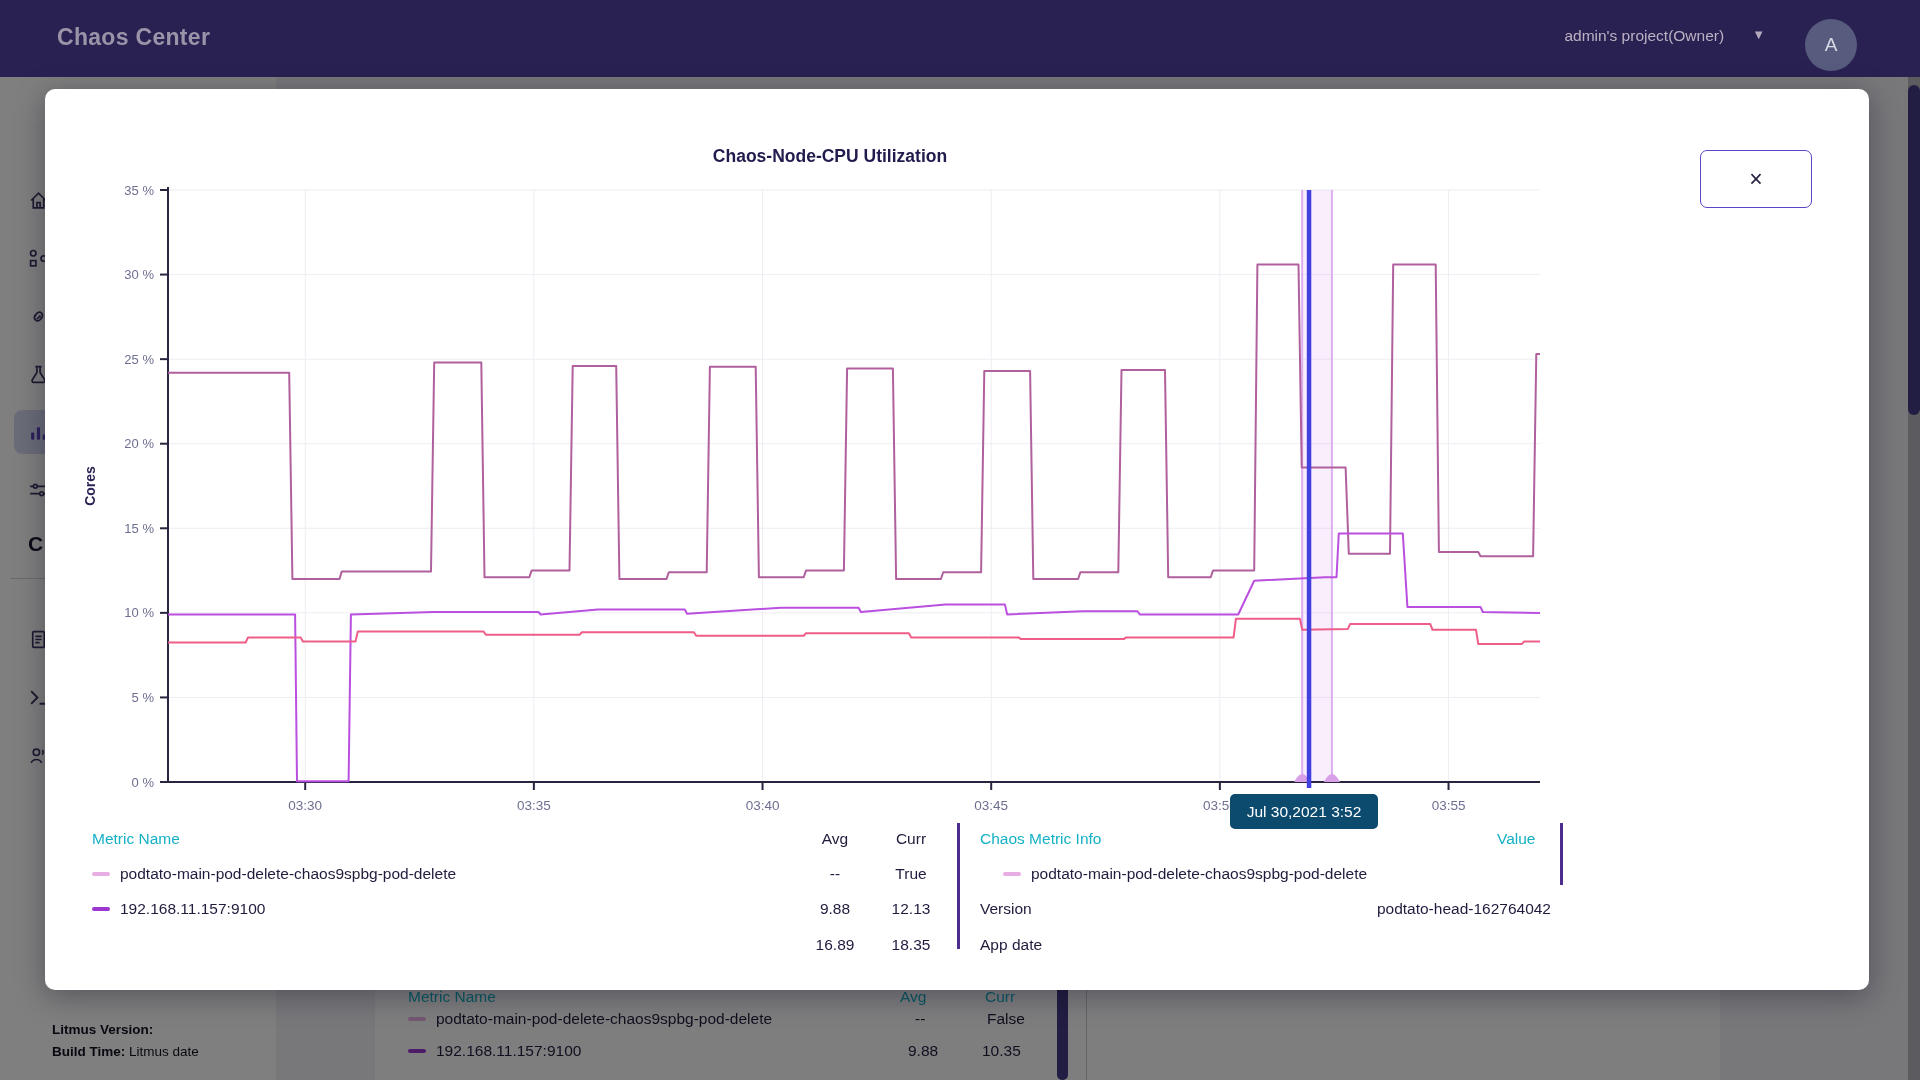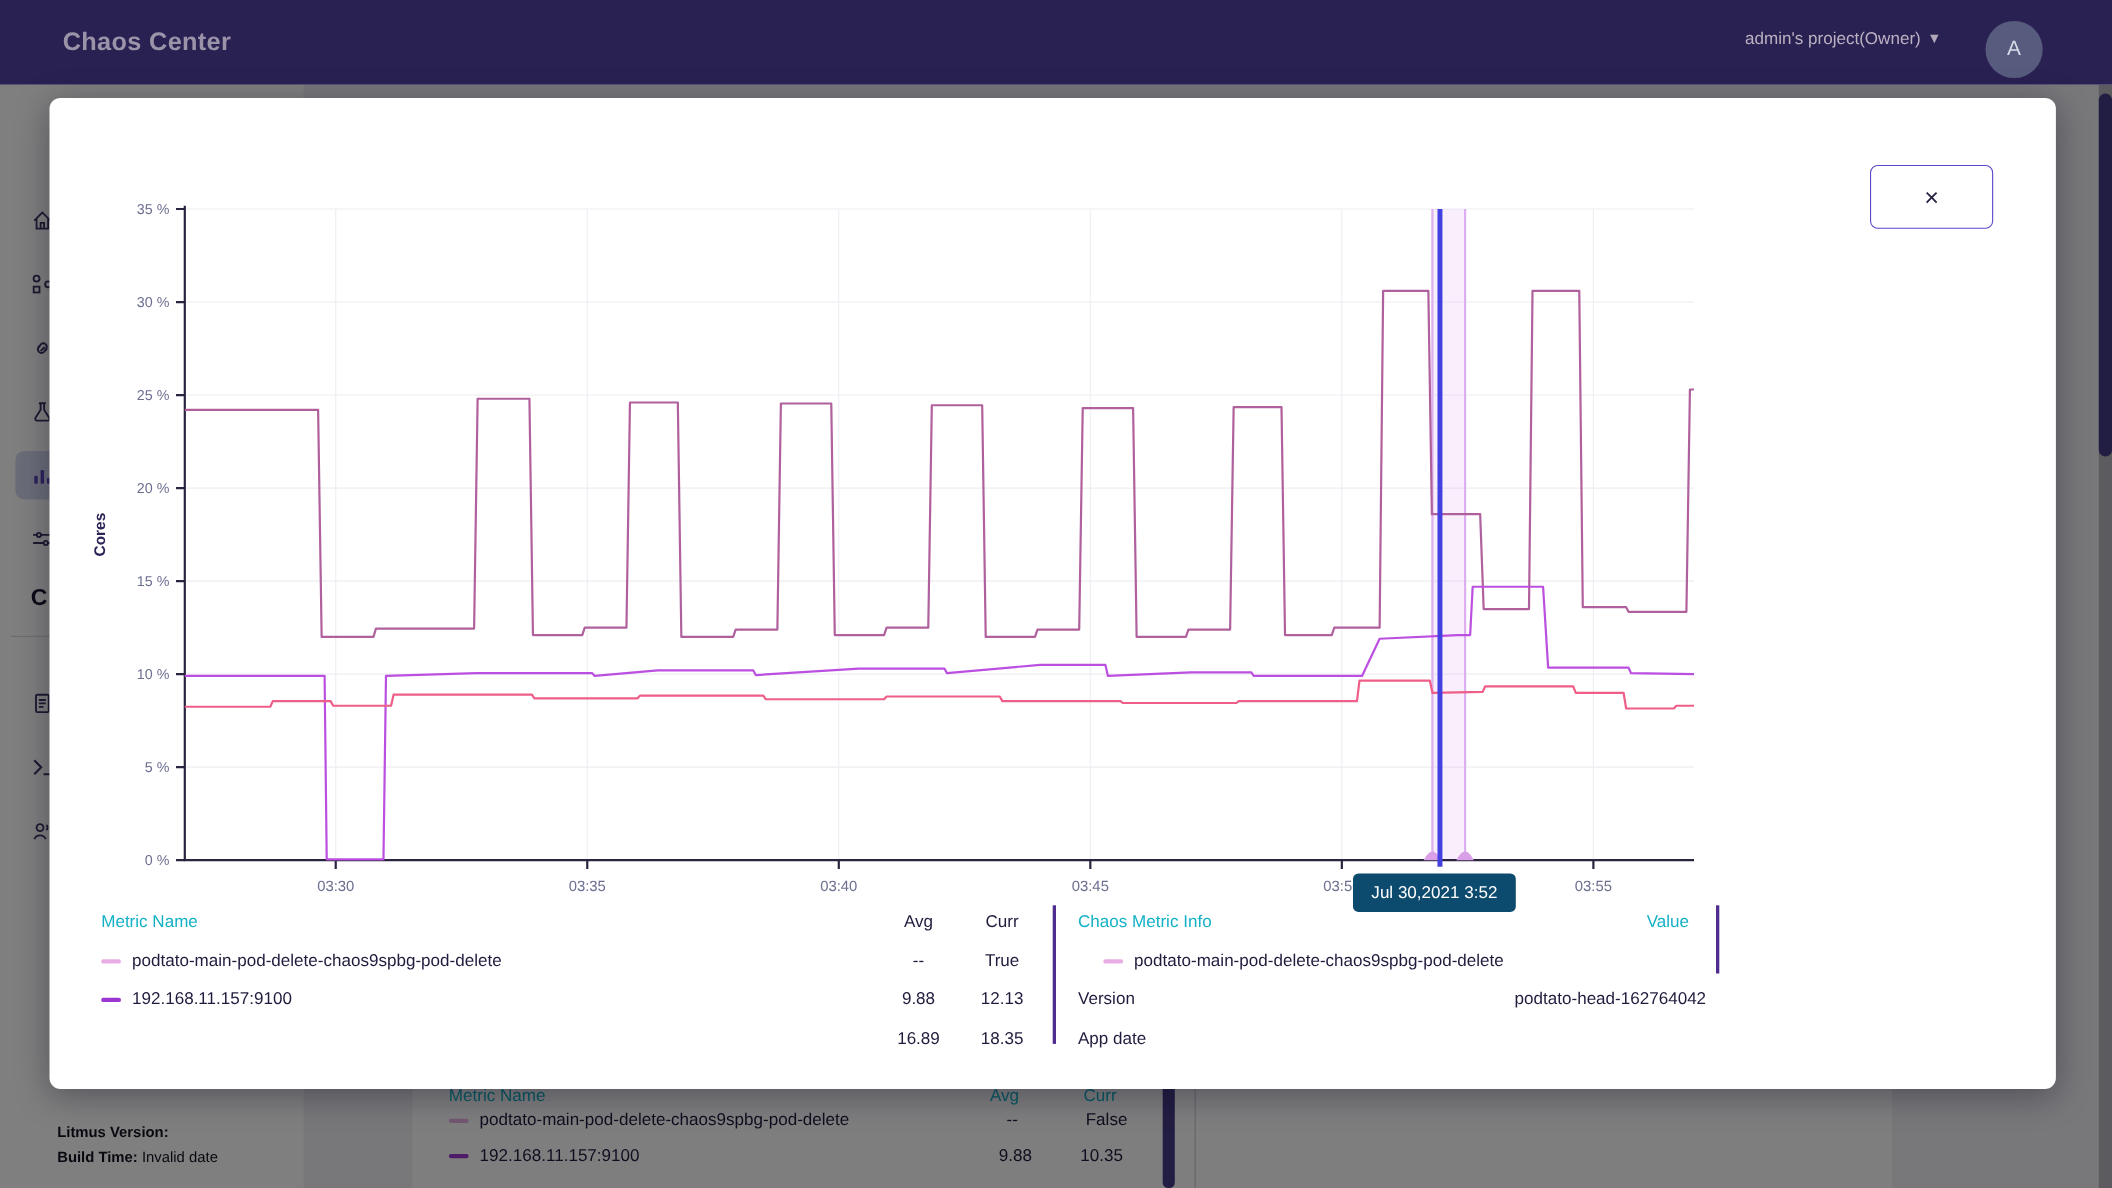--- a/index.html
+++ b/index.html
@@ -5,21 +5,21 @@
   * { margin:0; padding:0; box-sizing:border-box; }
   html,body { width:1920px; height:1080px; overflow:hidden;
     font-family:"Liberation Sans", sans-serif; background:#efeef3; }
 
   
   .header { position:absolute; left:0; top:0; width:1920px; height:77px;
     background:#2a2153; z-index:60; }
   .app-title { position:absolute; left:57px; top:24px; font-size:23px; font-weight:bold;
     color:#9b94a9; letter-spacing:.3px; }
   .proj-wrap { position:absolute; right:155px; top:27px; display:flex; 
-    gap:6px; color:#bcb1c2; font-size:15.5px; cursor:pointer;margin-left:39px; }
+    gap:28px; color:#bcb1c2; font-size:15.5px; cursor:pointer;margin-left:39px; }
   .chev { font-size:13px; color:#b3a8bb; }
   .avatar { position:absolute; left:1805px; top:19px; width:52px; height:52px; border-radius:50%;
     background:#575b7d; color:#d7dae6; font-size:19px; display:flex; align-items:center;
     justify-content:center; cursor:pointer; }
 
   
   .page { position:absolute; left:0; top:77px; width:1920px; height:1003px; background:#f0eff4; }
   .sidebar { position:absolute; left:0; top:0; width:276px; height:1003px; background:#ffffff; }
   .side-item { position:absolute; left:14px; width:248px; height:44px; border-radius:8px;
     display:flex; align-items:center; padding-left:14px; color:#3b3563; }
@@ -115,21 +115,21 @@
       </div>
     <div class="side-item" style="top:656px">
       <svg viewBox="0 0 20 20" fill="none" stroke="currentColor" stroke-width="1.6">
           <circle cx="8" cy="7" r="3"></circle>
           <path d="M3 17 a5.5 5.5 0 0 1 10 0 M13.5 4.8 a3 3 0 0 1 0 4.4"></path>
         </svg>
       </div>
     <div class="version-box">
       <b>Litmus Version:</b>
       <span><b style="display:inline">Build Time:</b>
-      <span>Invalid date</span></span>
+      <span>Litmus date</span></span>
     </div>
   </aside>
 
   <div class="bgcard">
     <div class="bg-h" style="left:33px">Metric Name</div>
     <div class="bg-h" style="left:525px">Avg</div>
     <div class="bg-h" style="left:610px">Curr</div>
     <div class="bg-row" style="left:33px; top:73px; width:470px">
       <span class="swatch" style="background: rgb(232, 174, 228);"></span>
       <span>podtato-main-pod-delete-chaos9spbg-pod-delete</span>
@@ -155,20 +155,21 @@
 <header class="header">
   <div class="app-title">Chaos Center</div>
   <div class="proj-wrap">
     <span>admin's project(Owner)</span>
     <span class="chev">▼</span>
   </div>
   <div class="avatar">A</div>
 </header>
 
 <div class="modal">
+  <div class="chart-title">Chaos-Node-CPU Utilization</div>
   <button class="close-btn">×</button>
 
   <svg id="chart-svg" viewBox="0 0 1824 750">
       <line x1="123" y1="608.4285714285714" x2="1495" y2="608.4285714285714" stroke="#ededf3" stroke-width="1"></line>
       <line x1="123" y1="523.8571428571429" x2="1495" y2="523.8571428571429" stroke="#ededf3" stroke-width="1"></line>
       <line x1="123" y1="439.28571428571433" x2="1495" y2="439.28571428571433" stroke="#ededf3" stroke-width="1"></line>
       <line x1="123" y1="354.7142857142857" x2="1495" y2="354.7142857142857" stroke="#ededf3" stroke-width="1"></line>
       <line x1="123" y1="270.1428571428571" x2="1495" y2="270.1428571428571" stroke="#ededf3" stroke-width="1"></line>
       <line x1="123" y1="185.5714285714286" x2="1495" y2="185.5714285714286" stroke="#ededf3" stroke-width="1"></line>
       <line x1="123" y1="101" x2="1495" y2="101" stroke="#ededf3" stroke-width="1"></line>

